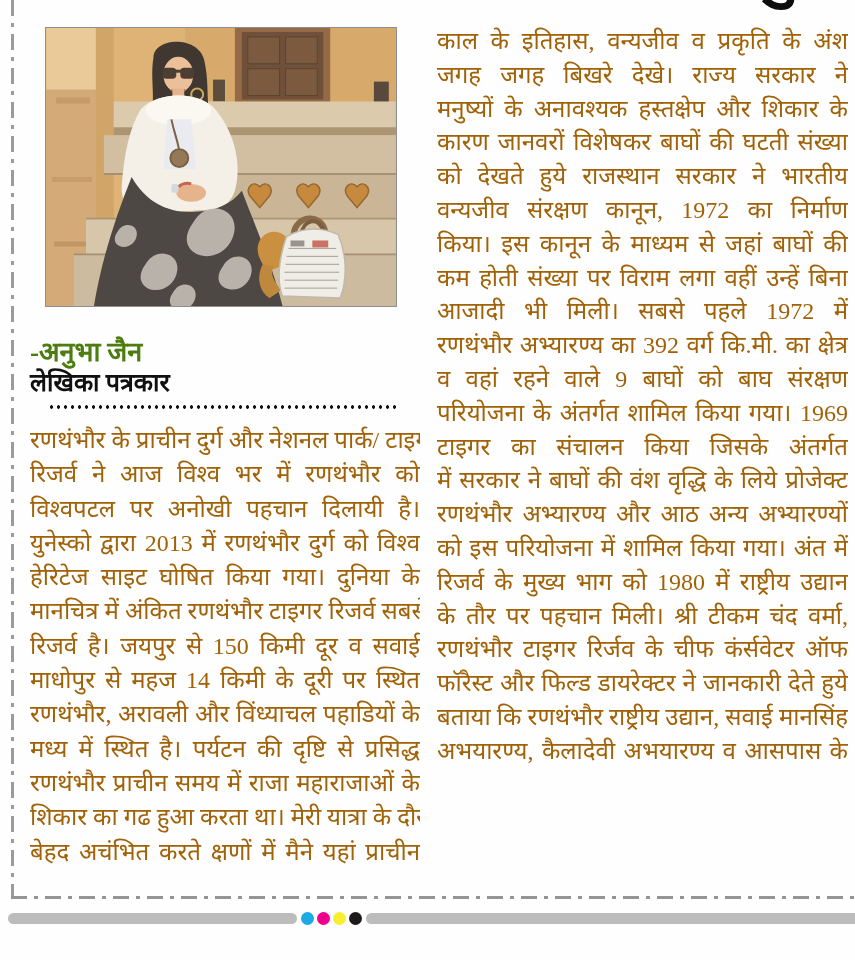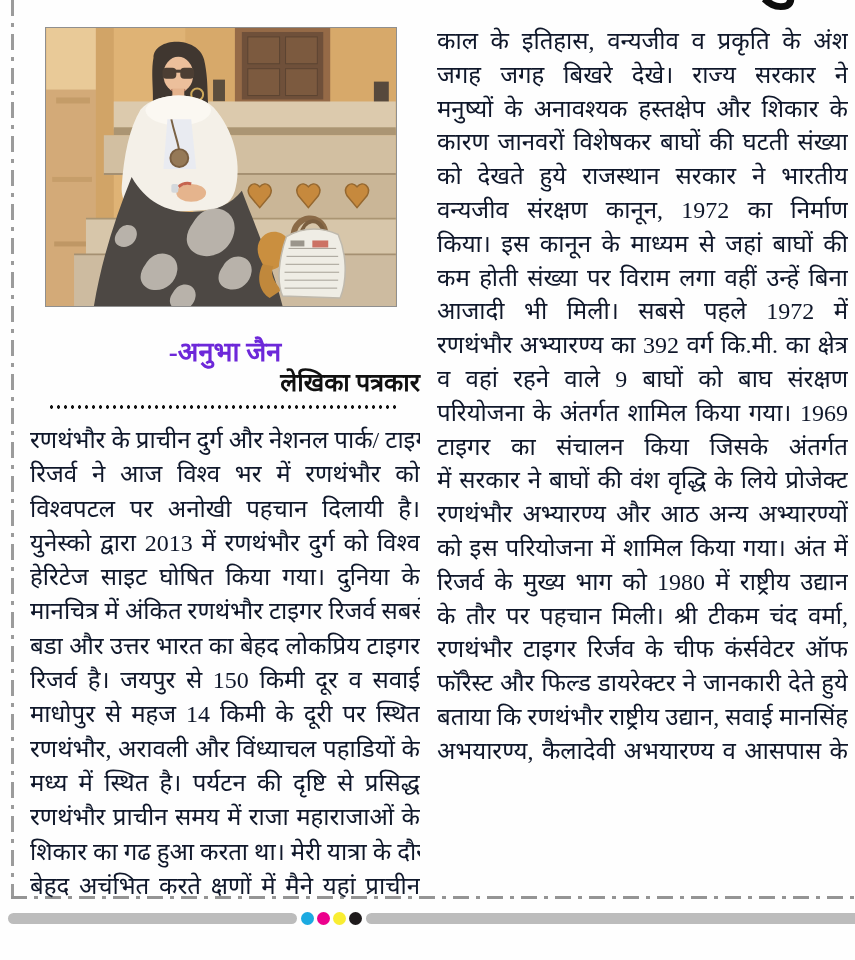--- a/index.html
+++ b/index.html
@@ -32,40 +32,40 @@
   }
 
   
   .col-left { position:absolute; left:30px; top:0; width:390px; }
   .photo {
     position:absolute; left:15px; top:27px; width:352px; height:280px;
     border:1px solid #8f8f8f; overflow:hidden; background:#dcab66;
   }
   .photo svg { display:block; }
   .byline {
-    position:absolute; left:0; top:336px; width:390px; text-align:center;
-    font-size:27px; font-weight:700; color:#6d28d9; line-height:32px;
+    position:absolute; left:0; top:336px; width:390px; text-align:left;
+    font-size:27px; font-weight:700; color:#4d7c0f; line-height:32px;
   }
   .byline-role {
-    position:absolute; left:0; top:368px; width:390px; text-align:right;
+    position:absolute; left:0; top:368px; width:390px; text-align:left;
     font-size:25px; font-weight:700; color:#101010; line-height:30px;
   }
   .dotted-sep {
     position:absolute; left:18px; top:404px; width:350px; height:6px;
     background-image:radial-gradient(circle, #151515 1.6px, transparent 1.9px);
     background-size:7px 6px; background-repeat:repeat-x; background-position:0 50%;
   }
   .textcol-left { position:absolute; left:0; top:423px; width:390px; }
 
   
   .col-right { position:absolute; left:437px; top:25px; width:411px; }
 
   .tline {
     height:34.3px; overflow:hidden; white-space:nowrap;
-    font-size:24px; color:#0f172a; line-height:34.3px;
+    font-size:24px; color:#a16207; line-height:34.3px;
     text-align:justify; text-align-last:justify;
   }
   .col-right .tline { height:33.8px; line-height:33.8px; }
 
   
   .footer { position:absolute; left:0; top:911px; width:855px; height:16px; }
   .bar { position:absolute; top:2px; height:11px; background:#bcbcbc; border-radius:6px; }
   .bar.l { left:8px; width:289px; }
   .bar.r { left:366px; width:494px; }
   .dot { position:absolute; top:1px; width:13px; height:13px; border-radius:50%; }
@@ -176,21 +176,20 @@
     <div class="byline-role">लेखिका पत्रकार</div>
     <div class="dotted-sep"></div>
 
     <div class="textcol-left">
         <div class="tline">रणथंभौर के प्राचीन दुर्ग और नेशनल पार्क/ टाइगर</div>
         <div class="tline">रिजर्व ने आज विश्व भर में रणथंभौर को</div>
         <div class="tline">विश्वपटल पर अनोखी पहचान दिलायी है।</div>
         <div class="tline">युनेस्को द्वारा 2013 में रणथंभौर दुर्ग को विश्व</div>
         <div class="tline">हेरिटेज साइट घोषित किया गया। दुनिया के</div>
         <div class="tline">मानचित्र में अंकित रणथंभौर टाइगर रिजर्व सबसे</div>
-        <div class="tline">बडा और उत्तर भारत का बेहद लोकप्रिय टाइगर</div>
         <div class="tline">रिजर्व है। जयपुर से 150 किमी दूर व सवाई</div>
         <div class="tline">माधोपुर से महज 14 किमी के दूरी पर स्थित</div>
         <div class="tline">रणथंभौर, अरावली और विंध्याचल पहाडियों के</div>
         <div class="tline">मध्य में स्थित है। पर्यटन की दृष्टि से प्रसिद्ध</div>
         <div class="tline">रणथंभौर प्राचीन समय में राजा महाराजाओं के</div>
         <div class="tline">शिकार का गढ हुआ करता था। मेरी यात्रा के दौरान</div>
         <div class="tline">बेहद अचंभित करते क्षणों में मैने यहां प्राचीन</div>
       </div>
   </div>
 

